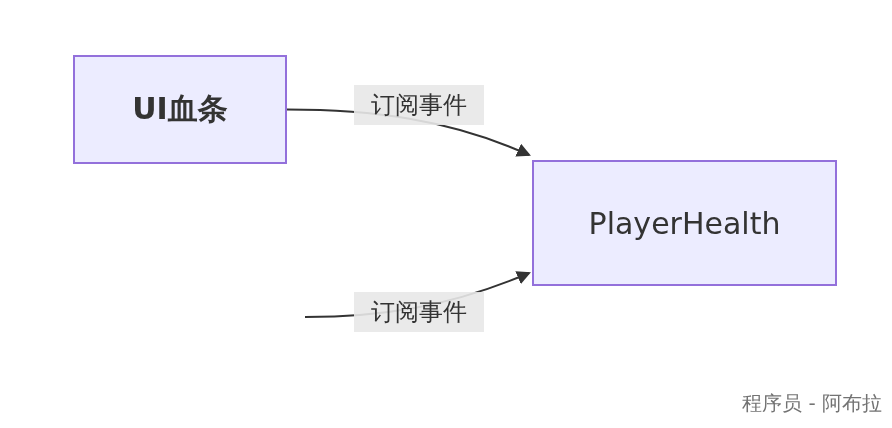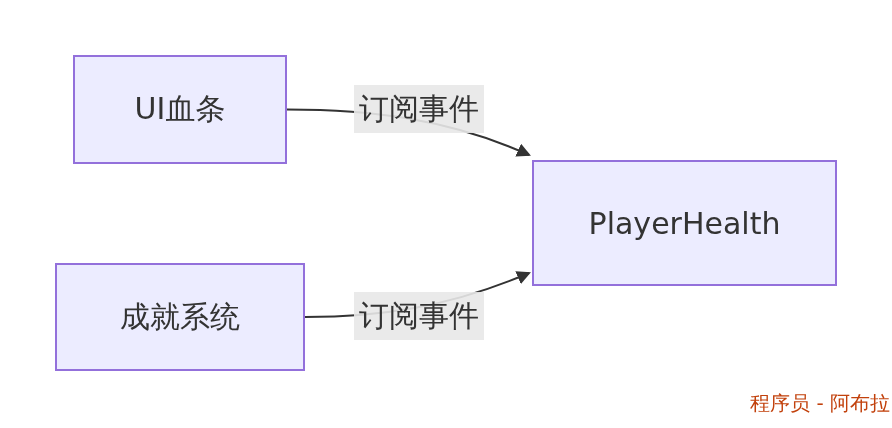--- a/index.html
+++ b/index.html
@@ -37,60 +37,61 @@
     justify-content: center;
     color: #333333;
     font-size: 30px;
     text-align: center;
   }
   .node-ui {
     left: 73px;
     top: 55px;
     width: 214px;
     height: 109px;
+    font-weight: bold;
   }
   .node-achievement {
     left: 55px;
     top: 263px;
     width: 250px;
     height: 108px;
   }
   .node-playerhealth {
     left: 532px;
     top: 160px;
     width: 305px;
     height: 126px;
   }
   .edge-label {
     position: absolute;
     box-sizing: border-box;
     width: 130px;
-    height: 48px;
+    height: 40px;
     background: rgba(232, 232, 232, 0.9);
     display: flex;
     align-items: center;
     justify-content: center;
     color: #333333;
-    font-size: 30px;
+    font-size: 24px;
     white-space: nowrap;
   }
   .edge-label-1 {
     left: 354px;
     top: 85px;
   }
   .edge-label-2 {
     left: 354px;
     top: 292px;
   }
   .watermark {
     position: absolute;
-    right: 2px;
+    right: 10px;
     bottom: 11px;
     font-size: 20px;
-    color: #c2410c;
+    color: #737373;
     text-shadow: 1px 1px 0 #ffffff;
     white-space: nowrap;
   }
 </style>
 </head>
 <body>
 
 <div class="canvas">
 
   <svg class="edge-layer" width="892" height="428" viewBox="0 0 892 428" xmlns="http://www.w3.org/2000/svg">
@@ -100,23 +101,20 @@
       </marker>
     </defs>
     <path class="edge-path" d="M287,109.5 C370,109.5 450,119 529,155" marker-end="url(#arrowhead)"></path>
     <path class="edge-path" d="M305,317 C380,317 450,307 529,273" marker-end="url(#arrowhead)"></path>
   </svg>
 
   <div class="node node-ui">
     <span>UI血条</span>
   </div>
 
-  <div class="node node-achievement">
-    <span>成就系统</span>
-  </div>
 
   <div class="node node-playerhealth">
     <span>PlayerHealth</span>
   </div>
 
   <div class="edge-label edge-label-1">
     <span>订阅事件</span>
   </div>
 
   <div class="edge-label edge-label-2">

